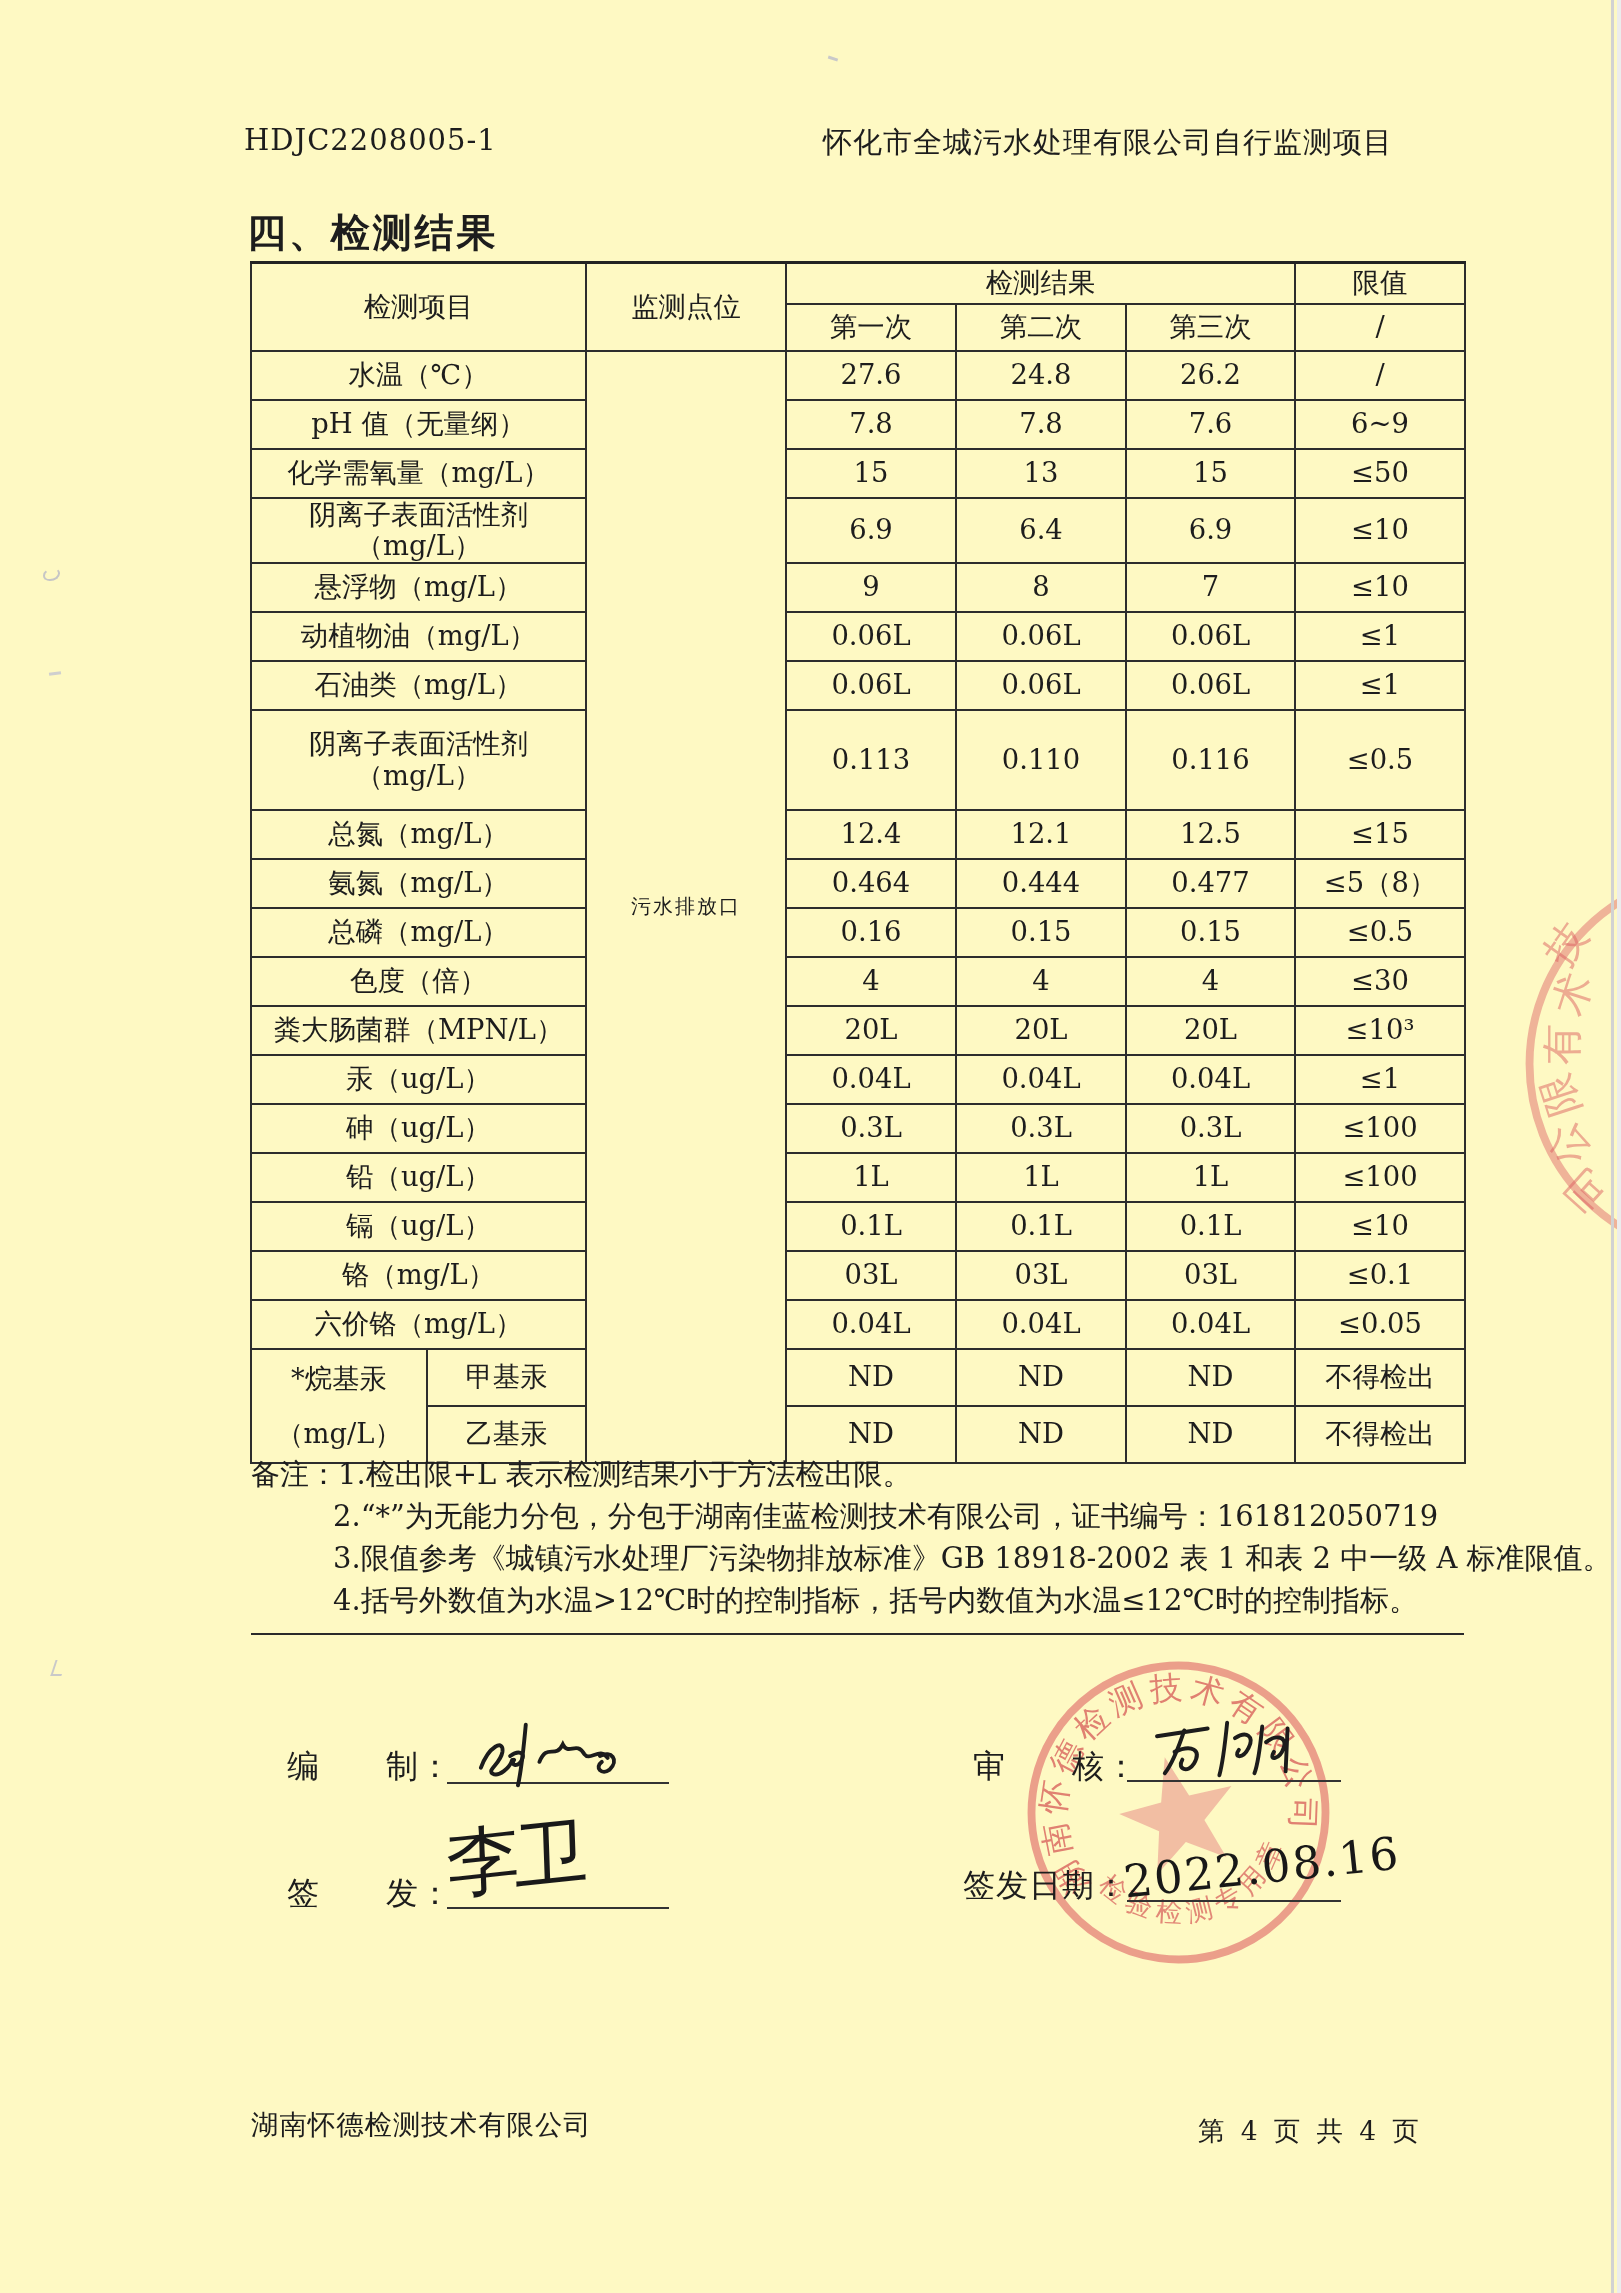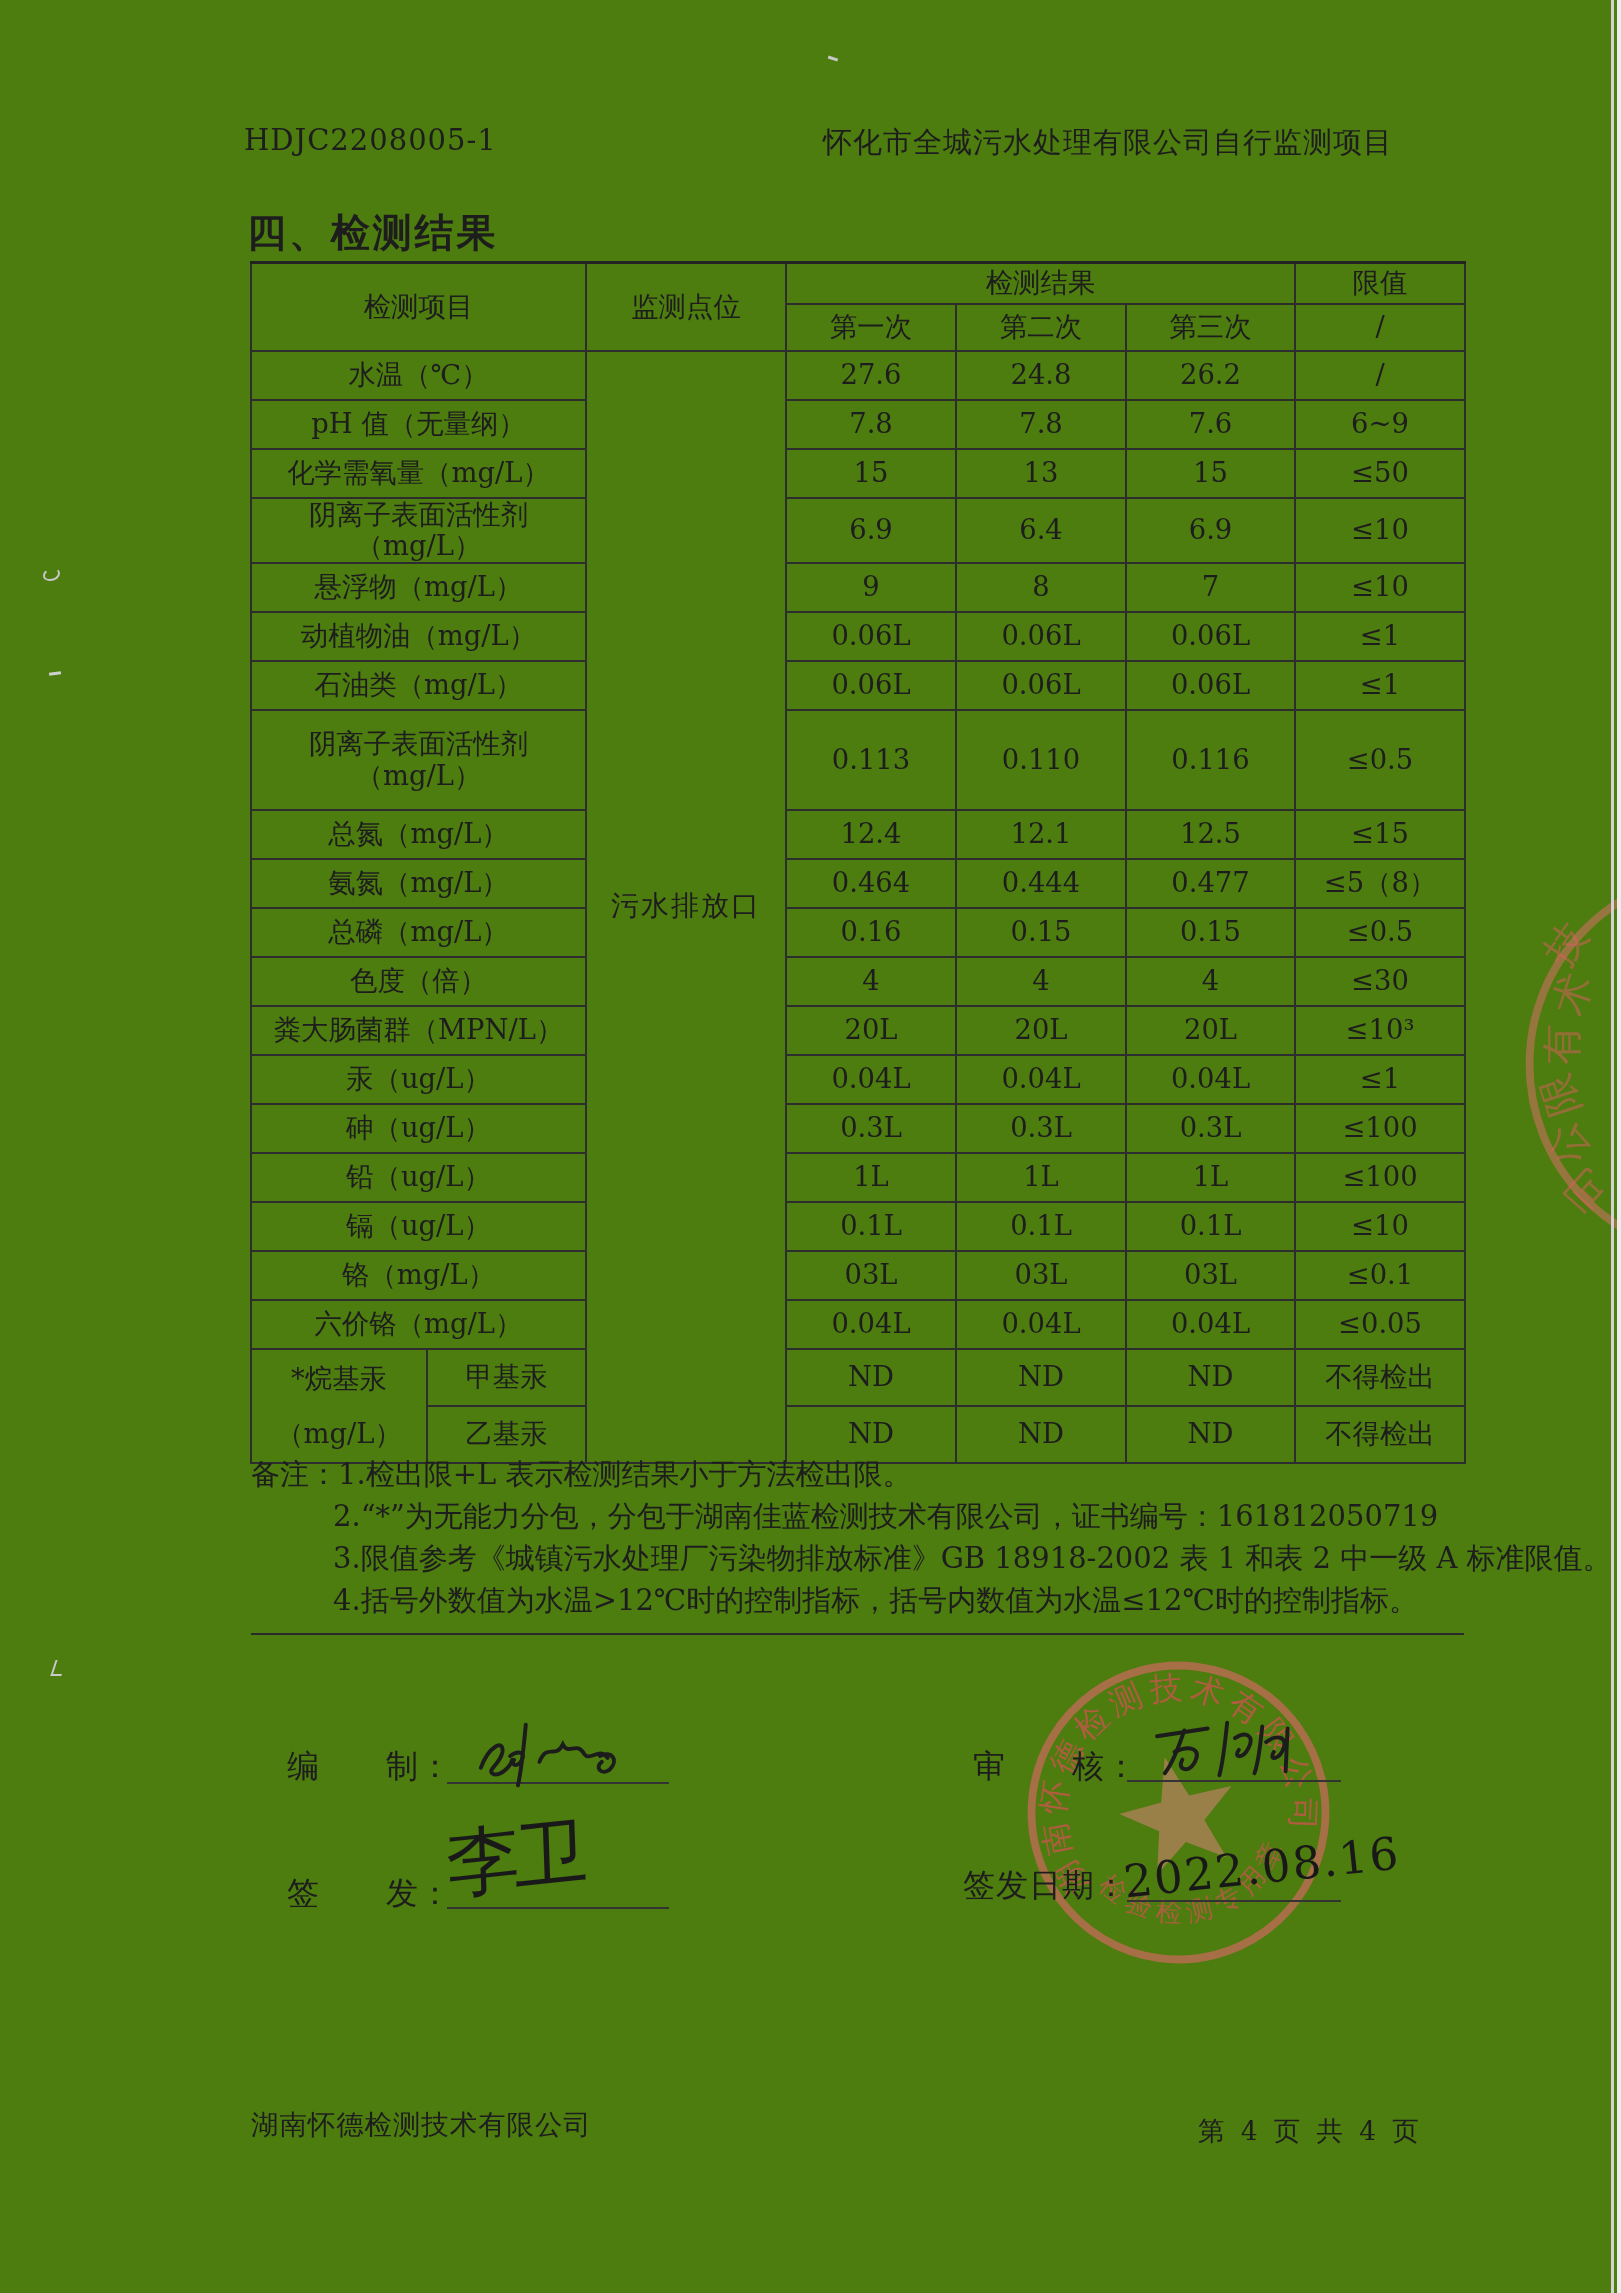--- a/index.html
+++ b/index.html
@@ -1,33 +1,33 @@
 <!DOCTYPE html>
 <html><head>
 <meta charset="utf-8">
 <style>
   html,body{margin:0;padding:0;background:#ffffff;}
-  .page{position:relative;width:1621px;height:2294px;background:#4d7c0f;overflow:hidden;
+  .page{position:relative;width:1621px;height:2294px;background:#fef9c3;overflow:hidden;
         font-family:"DejaVu Serif","Liberation Serif",serif;color:#1d1d1d;}
   .abs{position:absolute;}
 
   
   .doc-number{left:244px;top:123px;font-size:29px;letter-spacing:1px;}
   .header-title{left:823px;top:123px;font-size:29px;letter-spacing:1px;}
   .section-title{left:247px;top:206px;font-size:39px;font-weight:700;
                  font-family:"DejaVu Sans","Liberation Sans",sans-serif;letter-spacing:2.9px;}
 
   
   table.results{position:absolute;left:250px;top:261px;width:1212px;table-layout:fixed;
                 border-collapse:collapse;border:2.9px solid #232323;border-top-width:3.9px;
                 font-size:27.4px;}
   table.results td{border:2px solid #2d2d2d;text-align:center;vertical-align:middle;
                    padding:0;overflow:hidden;line-height:1.15;}
   table.results thead td{border-bottom-width:2.9px;}
-  td.c-point{font-size:28px;letter-spacing:2px;}
+  td.c-point{font-size:20px;letter-spacing:2px;}
 
   
   .notes{left:251px;top:1453px;width:1213px;font-size:29px;border-bottom:2.9px solid #2a2a2a;
          padding-bottom:11.8px;}
   .notes .nline{line-height:42px;white-space:nowrap;}
   .notes .nline.indent{padding-left:82px;}
 
   
   .sig-label{font-size:32px;letter-spacing:1px;}
   .sig-line{border-top:2px solid #333;height:0;}

